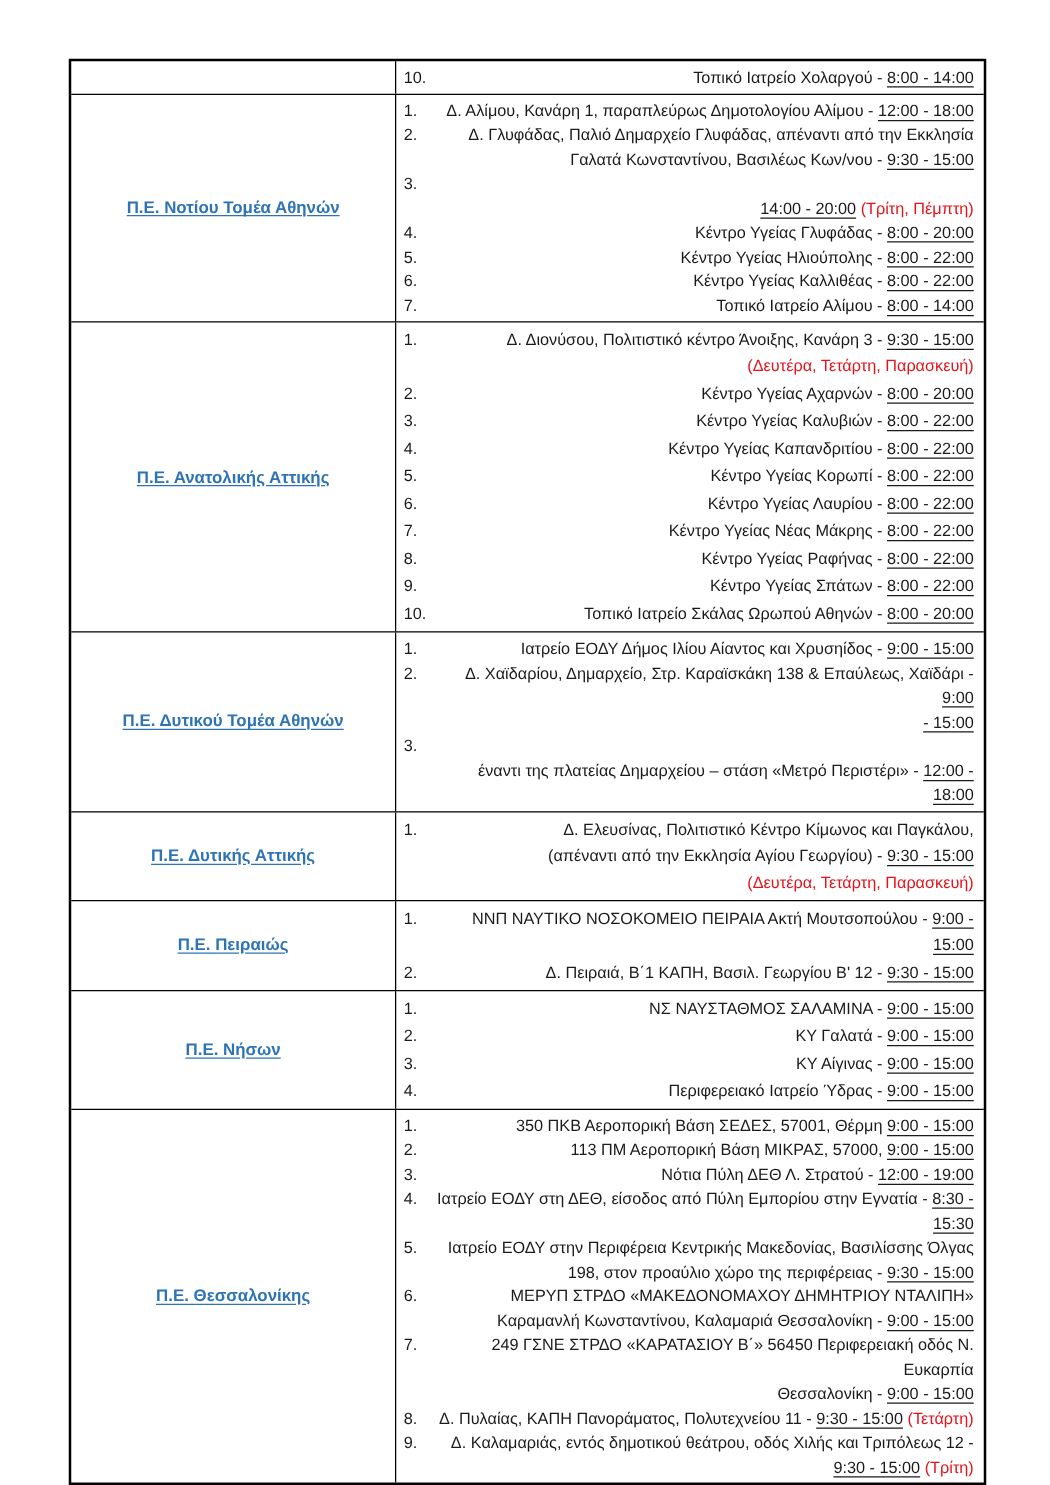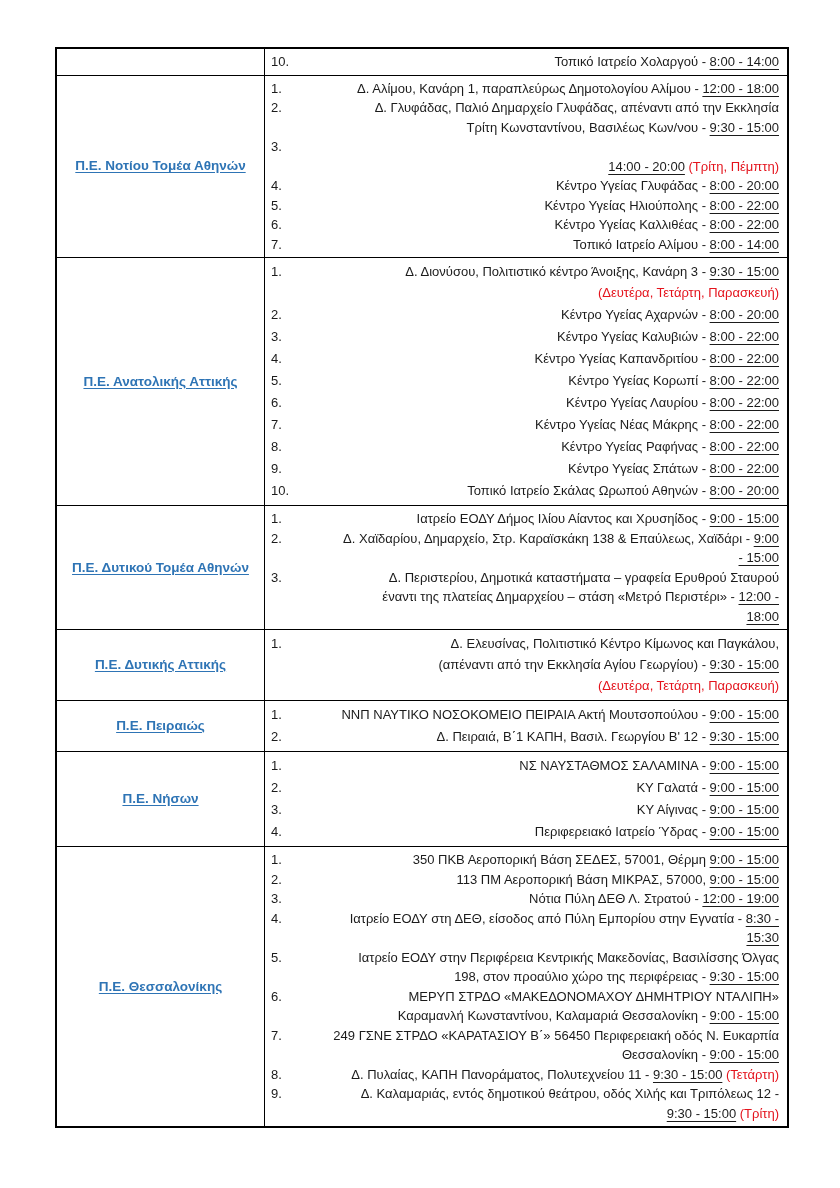--- a/index.html
+++ b/index.html
@@ -3,21 +3,21 @@
 <meta charset="utf-8">
 <style>
   html,body{margin:0;padding:0;background:#ffffff;}
   body{width:840px;height:1188px;position:relative;font-family:"Liberation Sans",sans-serif;
        -webkit-font-smoothing:antialiased;color:var(--body,#1b1b1b);}
   .page{position:absolute;inset:0;background:#fff;}
   .table{position:absolute;left:55px;top:47px;width:734px;border:2px solid #000;box-sizing:border-box;}
   .row{display:flex;border-top:1px solid #000;box-sizing:border-box;}
   .row:first-child{border-top:none;}
   .cell{box-sizing:border-box;}
-  .left{width:208px;flex:none;border-right:1px solid #000;display:flex;align-items:center;
+  .left{width:260px;flex:none;border-right:1px solid #000;display:flex;align-items:center;
         justify-content:center;text-align:center;padding:2px 8px;}
   .right{flex:1;padding:3px 8px 3px 6px;}
   .region{color:var(--link,#2E74B5);font-weight:bold;font-size:13.5px;line-height:18px;
           text-decoration:underline;text-underline-offset:2px;cursor:pointer;}
   .header-row{background:var(--hdrbg,#8EAADB);}
   .header-row .region{color:var(--hdrtx,#1F3864);}
   .item{display:flex;font-size:13px;line-height:19.5px;}
   .num{width:26px;flex:none;}
   .body{flex:1;text-align:right;}
   .hrs{text-decoration:underline;text-underline-offset:2.5px;text-decoration-thickness:1px;}
@@ -54,21 +54,21 @@
         <div class="cell left">
           <span class="region">Π.Ε. Νοτίου Τομέα Αθηνών</span>
         </div>
         <div class="cell right">
           <div class="item">
             <span class="num">1.</span>
             <span class="body"><span>Δ. Αλίμου, Κανάρη 1, παραπλεύρως Δημοτολογίου Αλίμου - </span><span class="hrs">12:00 - 18:00</span></span>
           </div>
           <div class="item">
             <span class="num">2.</span>
-            <span class="body"><span>Δ. Γλυφάδας, Παλιό Δημαρχείο Γλυφάδας, απέναντι από την Εκκλησία</span><br><span>Τρίτη Κωνσταντίνου, Βασιλέως Κων/νου - </span><span class="hrs">9:30 - 15:00</span></span>
+            <span class="body"><span>Δ. Γλυφάδας, Παλιό Δημαρχείο Γλυφάδας, απέναντι από την Εκκλησία</span><br><span>Γαλατά Κωνσταντίνου, Βασιλέως Κων/νου - </span><span class="hrs">9:30 - 15:00</span></span>
           </div>
           <div class="item">
             <span class="num">3.</span>
             <span class="body"><br><span class="hrs">14:00 - 20:00</span><span> </span><span class="day">(Τρίτη, Πέμπτη)</span></span>
           </div>
           <div class="item">
             <span class="num">4.</span>
             <span class="body"><span>Κέντρο Υγείας Γλυφάδας - </span><span class="hrs">8:00 - 20:00</span></span>
           </div>
           <div class="item">
@@ -140,21 +140,21 @@
           <div class="item">
             <span class="num">1.</span>
             <span class="body"><span>Ιατρείο ΕΟΔΥ Δήμος Ιλίου Αίαντος και Χρυσηίδος - </span><span class="hrs">9:00 - 15:00</span></span>
           </div>
           <div class="item">
             <span class="num">2.</span>
             <span class="body"><span>Δ. Χαϊδαρίου, Δημαρχείο, Στρ. Καραϊσκάκη 138 &amp; Επαύλεως, Χαϊδάρι - </span><span class="hrs">9:00</span><br><span class="hrs">- 15:00</span></span>
           </div>
           <div class="item">
             <span class="num">3.</span>
-            <span class="body"><span>Δ. Περιστερίου, Δημοτικά καταστήματα – γραφεία Ερυθρού Σταυρού</span><br><span>έναντι της πλατείας Δημαρχείου – στάση «Μετρό Περιστέρι» - </span><span class="hrs">12:00 -</span><br><span class="hrs">18:00</span></span>
+            <span class="body"><br><span>έναντι της πλατείας Δημαρχείου – στάση «Μετρό Περιστέρι» - </span><span class="hrs">12:00 -</span><br><span class="hrs">18:00</span></span>
           </div>
         </div>
       </div>
       <div class="row">
         <div class="cell left">
           <span class="region">Π.Ε. Δυτικής Αττικής</span>
         </div>
         <div class="cell right">
           <div class="item">
             <span class="num">1.</span>

